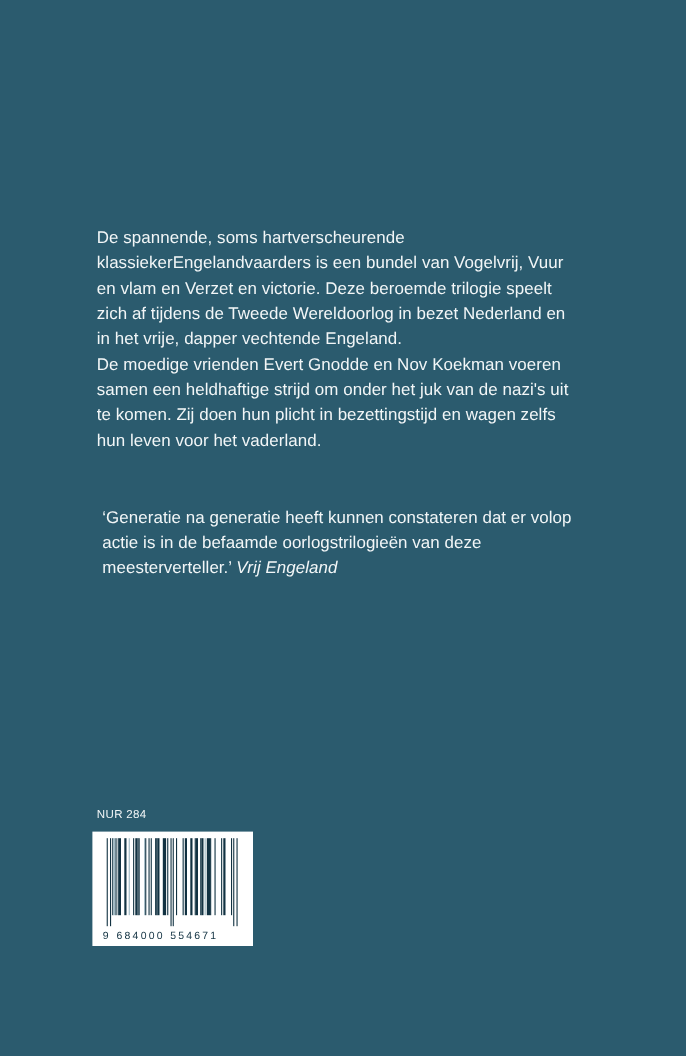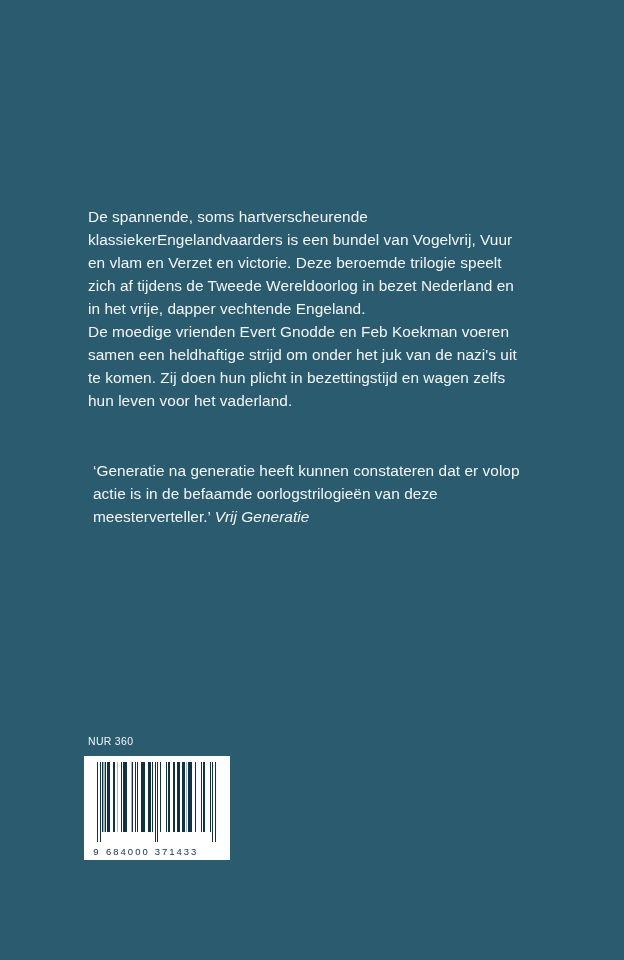--- a/index.html
+++ b/index.html
@@ -119,28 +119,28 @@
     margin-left: 5px;
   }
 </style>
 </head>
 <body>
 
 <div class="cover">
 
   <div class="blurb">
     <p><span>De spannende, soms hartverscheurende klassieker</span><span class="ttl">Engelandvaarders</span><span> is een bundel van </span><span class="ttl">Vogelvrij,</span><span>  </span><span class="ttl">Vuur en vlam</span><span> en</span> <span class="ttl">Verzet en victorie.</span><span> Deze beroemde trilogie speelt zich af tijdens de Tweede Wereldoorlog in bezet Nederland en in het vrije, dapper vechtende Engeland.</span></p>
-    <p>De moedige vrienden Evert Gnodde en Feb Koekman voeren samen een heldhaftige strijd om onder het juk van de nazi's uit te komen.  Zij doen hun plicht in bezettingstijd en wagen zelfs hun leven voor het vaderland.</p>
+    <p>De moedige vrienden Evert Gnodde en Nov Koekman voeren samen een heldhaftige strijd om onder het juk van de nazi's uit te komen.  Zij doen hun plicht in bezettingstijd en wagen zelfs hun leven voor het vaderland.</p>
   </div>
 
   <div class="quote">
-    <p><span>‘Generatie na generatie heeft kunnen constateren dat er volop actie is in de befaamde oorlogstrilogieën van deze meesterverteller.’</span><span>  </span><span class="source">Vrij Generatie</span></p>
+    <p><span>‘Generatie na generatie heeft kunnen constateren dat er volop actie is in de befaamde oorlogstrilogieën van deze meesterverteller.’</span><span>  </span><span class="source">Vrij Engeland</span></p>
   </div>
 
-  <div class="nur">NUR 360</div>
+  <div class="nur">NUR 284</div>
 
   <div class="barcode-box">
     <div class="bars">
         <span class="bar guard" style="width: 1.25px; flex: 0 0 1.25px;"></span>
         <span class="spacer" style="width: 1.25px; flex: 0 0 1.25px;"></span>
         <span class="bar guard" style="width: 1.25px; flex: 0 0 1.25px;"></span>
         <span class="spacer" style="width: 1.25px; flex: 0 0 1.25px;"></span>
         <span class="bar" style="width: 1.25px; flex: 0 0 1.25px; height: 88%;"></span>
         <span class="bar light" style="width: 1.25px; flex: 0 0 1.25px; height: 88%;"></span>
         <span class="bar" style="width: 1.25px; flex: 0 0 1.25px; height: 88%;"></span>
@@ -229,17 +229,17 @@
         <span class="spacer" style="width: 1.25px; flex: 0 0 1.25px;"></span>
         <span class="bar" style="width: 1.25px; flex: 0 0 1.25px; height: 88%;"></span>
         <span class="spacer" style="width: 1.25px; flex: 0 0 1.25px;"></span>
         <span class="bar guard" style="width: 1.25px; flex: 0 0 1.25px;"></span>
         <span class="spacer" style="width: 1.25px; flex: 0 0 1.25px;"></span>
         <span class="bar guard" style="width: 1.25px; flex: 0 0 1.25px;"></span>
       </div>
     <div class="digits">
       <span class="d-left">9</span>
       <span class="d-group">684000</span>
-      <span class="d-group2">371433</span>
+      <span class="d-group2">554671</span>
     </div>
   </div>
 
 </div>
 
 </body></html>

